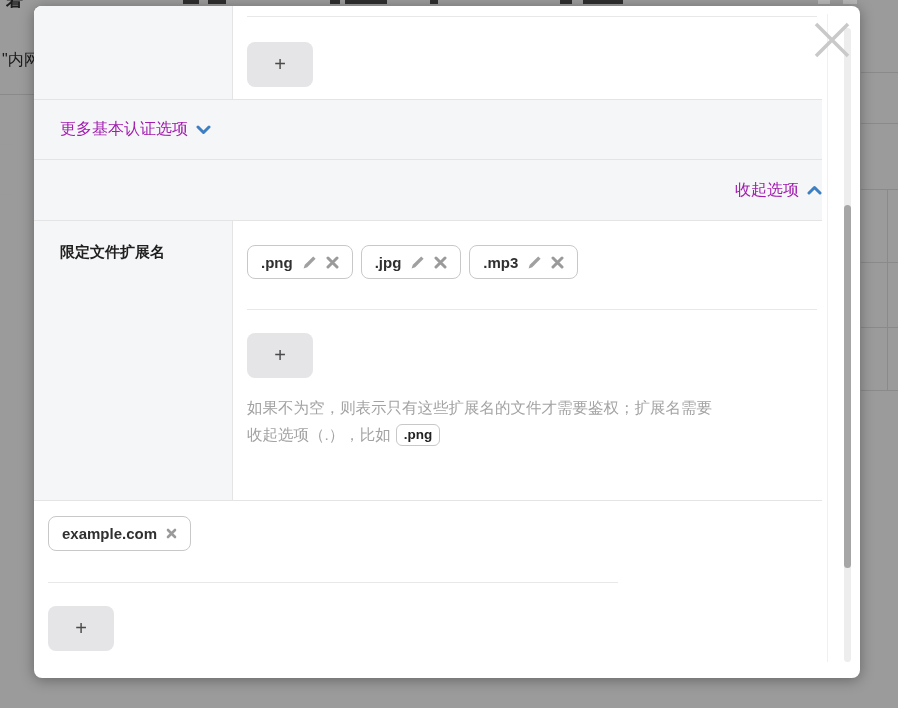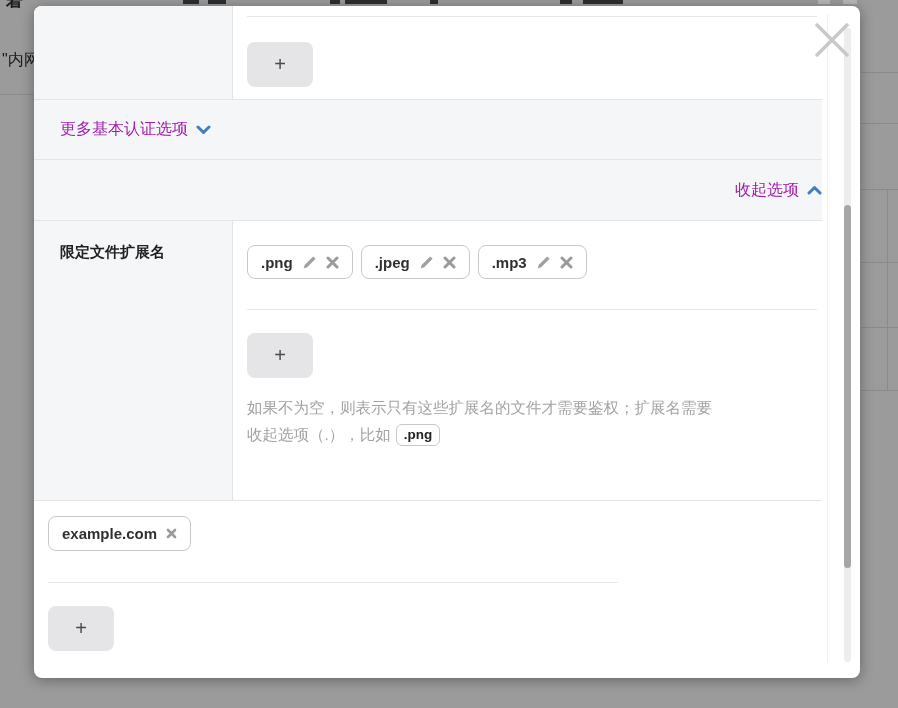--- a/index.html
+++ b/index.html
@@ -151,21 +151,21 @@
                   <path d="M11.2 1.4 L13.6 3.8 L5.2 12.2 L1.6 13.4 L2.8 9.8 Z" fill="#a0a0a0"></path>
                 </svg>
               </span>
             <span>
                 <svg width="13" height="13" viewBox="0 0 13 13">
                   <path d="M2 2 L11 11 M11 2 L2 11" stroke="#9a9a9a" stroke-width="3" stroke-linecap="round"></path>
                 </svg>
               </span>
           </span>
           <span class="tag">
-            <span class="tag-text">.jpeg</span>
+            <span class="tag-text">.jpg</span>
             <span>
                 <svg width="15" height="15" viewBox="0 0 15 15">
                   <path d="M11.2 1.4 L13.6 3.8 L5.2 12.2 L1.6 13.4 L2.8 9.8 Z" fill="#a0a0a0"></path>
                 </svg>
               </span>
             <span>
                 <svg width="13" height="13" viewBox="0 0 13 13">
                   <path d="M2 2 L11 11 M11 2 L2 11" stroke="#9a9a9a" stroke-width="3" stroke-linecap="round"></path>
                 </svg>
               </span>

